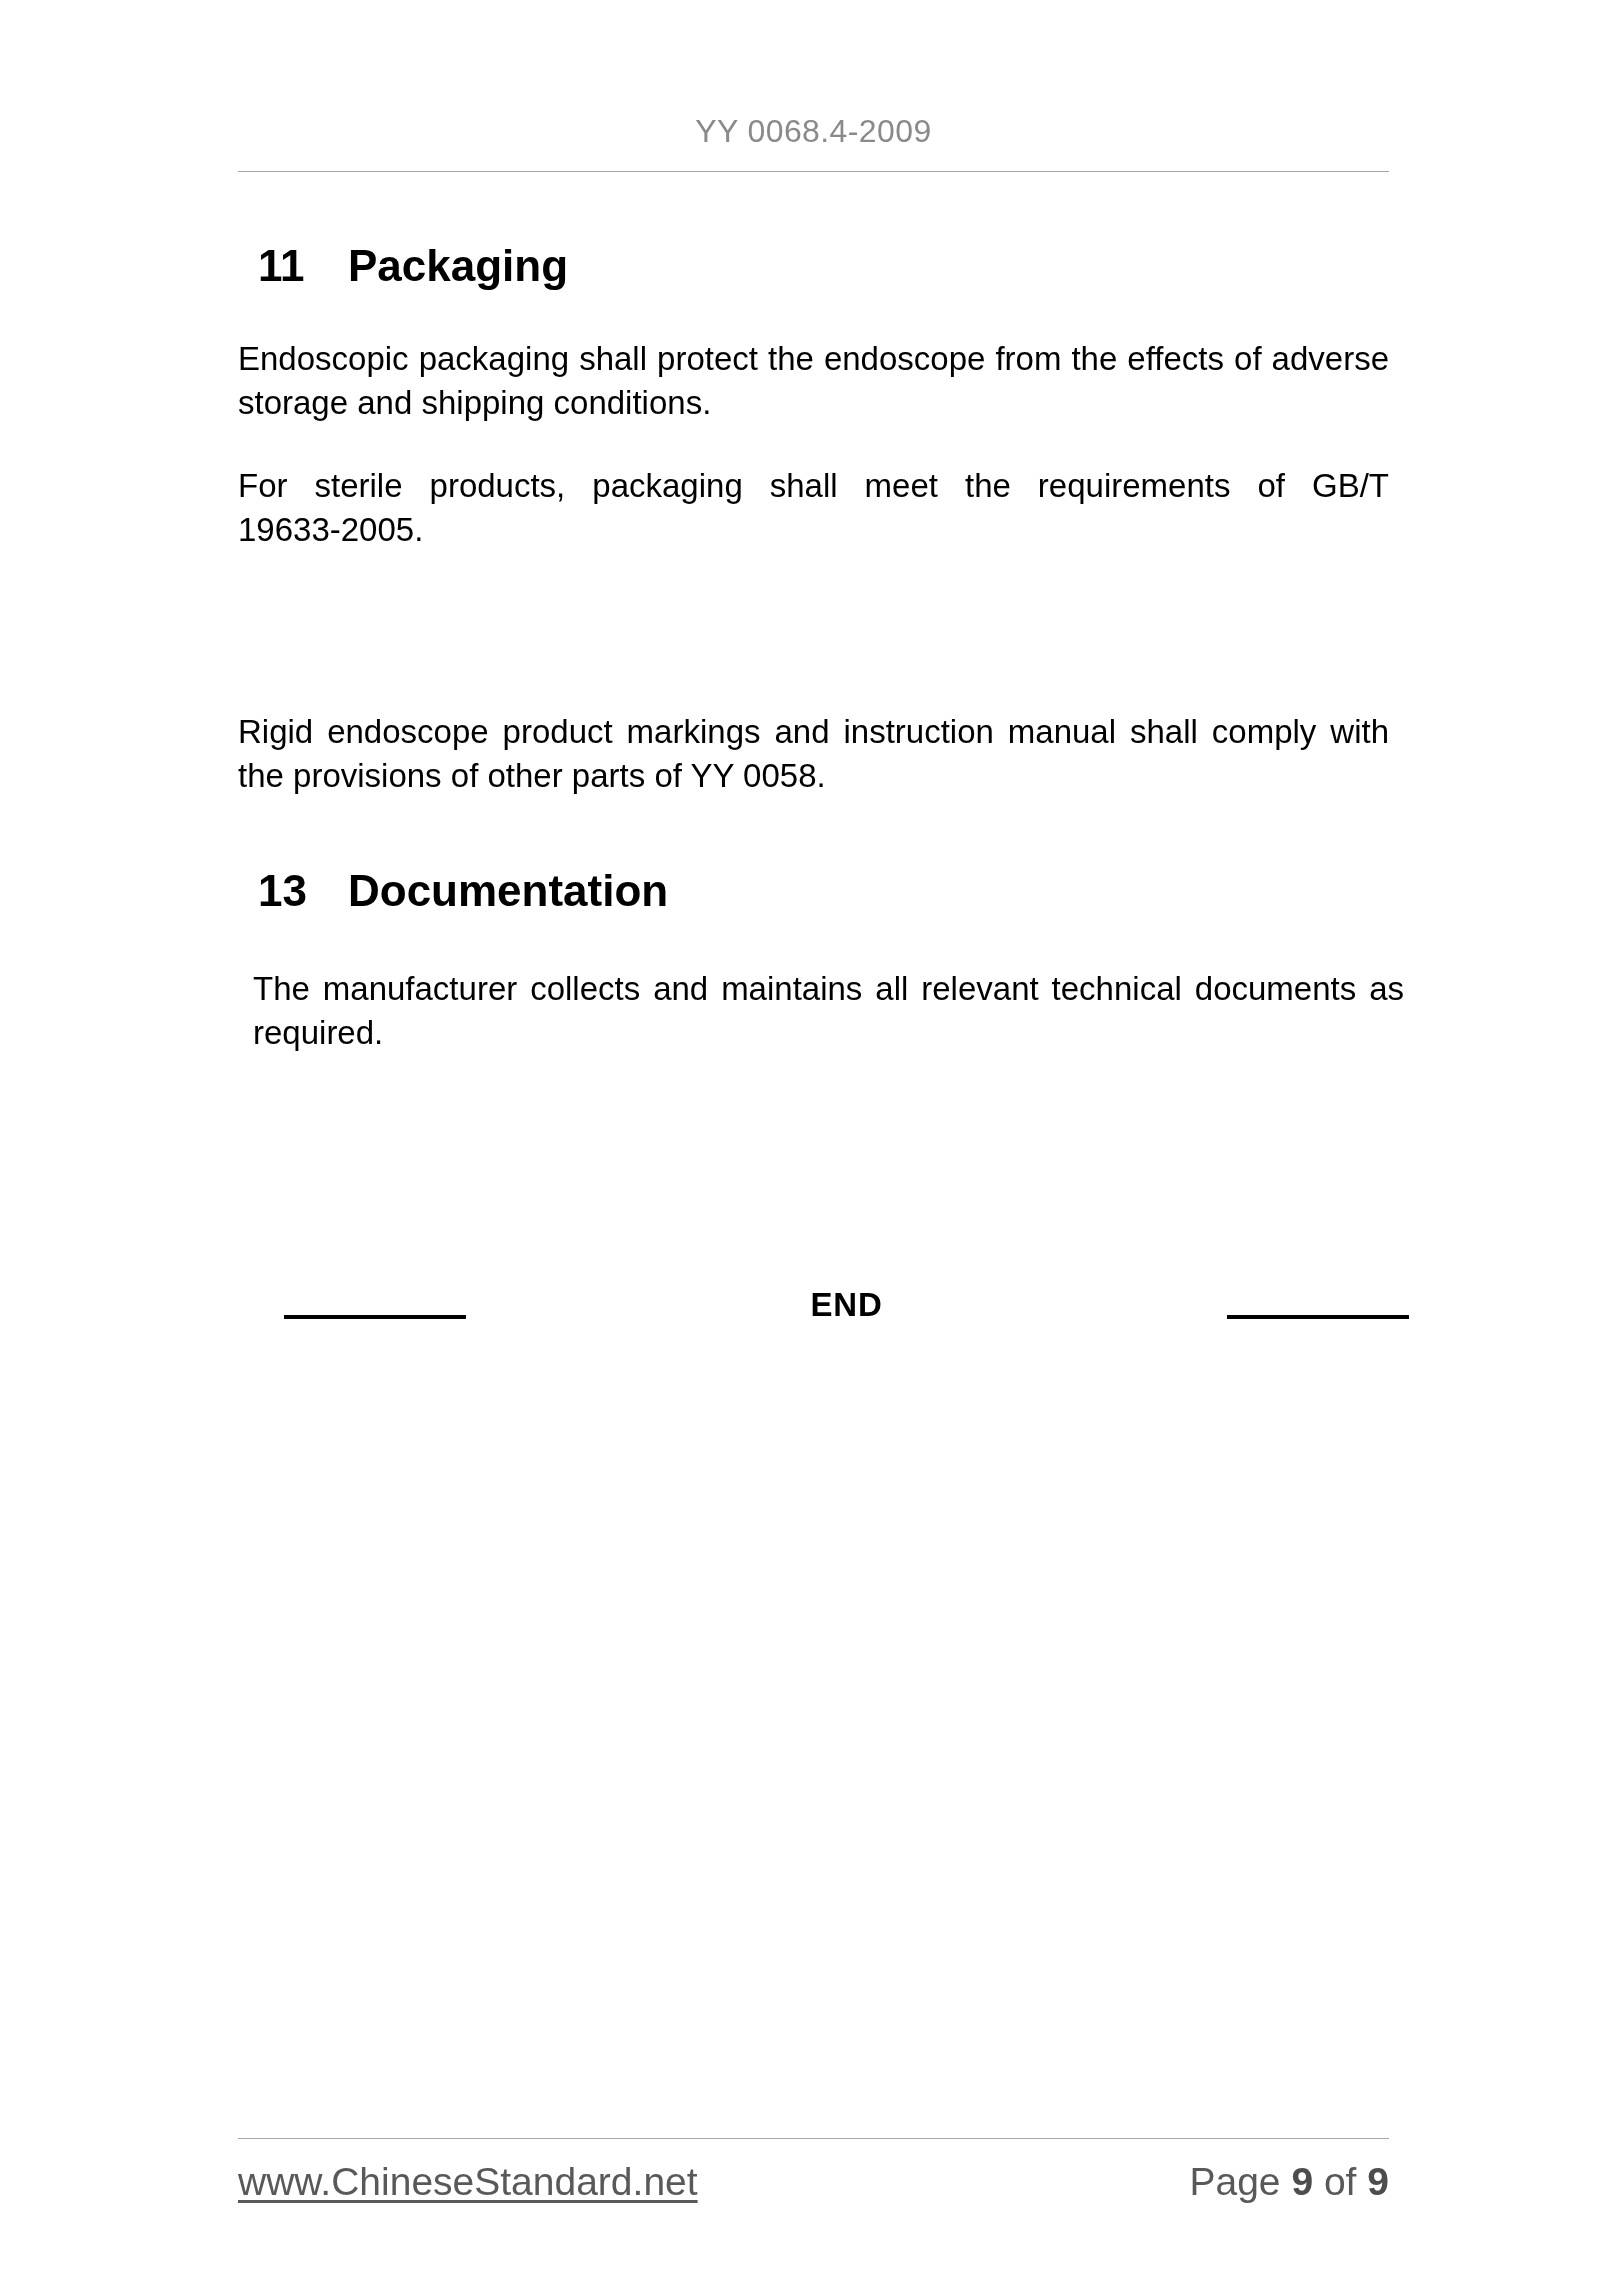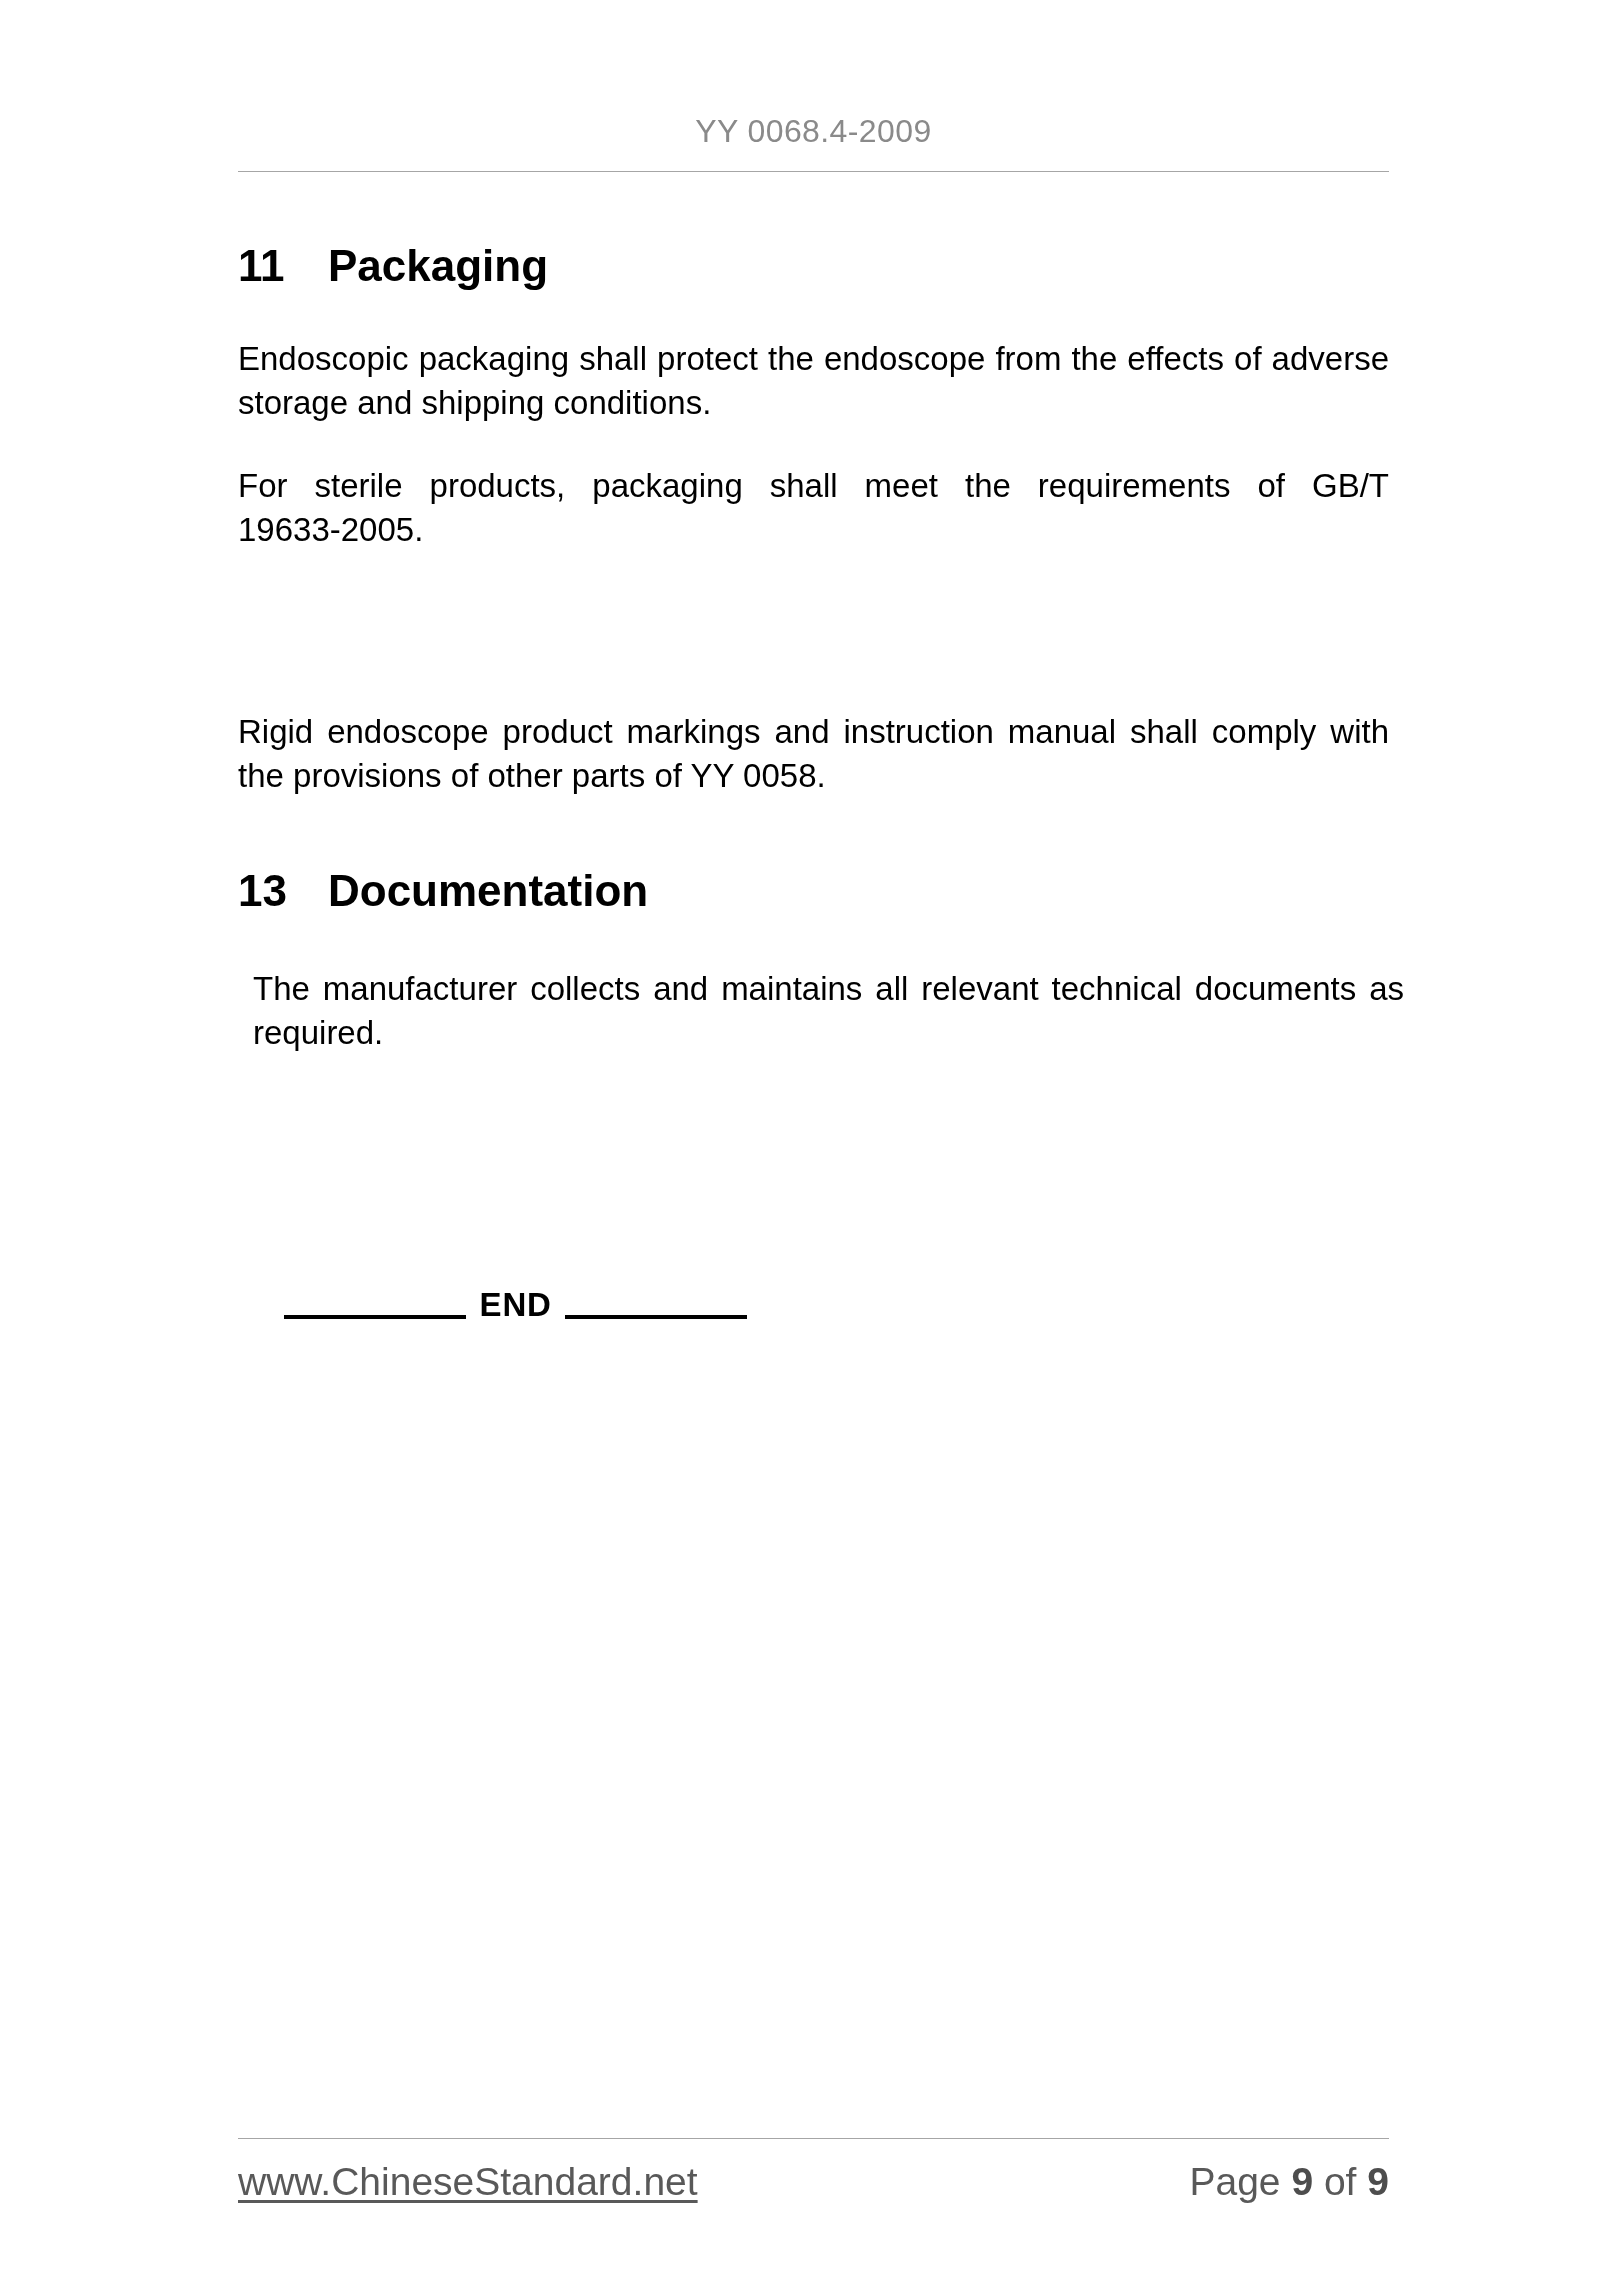--- a/index.html
+++ b/index.html
@@ -26,35 +26,35 @@
   .rule.bottom { top:2138px; }
   .h-sec {
     position:absolute; left:238px; width:1151px;
     font-size:44px; line-height:48px; font-weight:bold;
     color:#000000;
     white-space:nowrap;
   }
   .h-sec.h11 { top:242px; }
   .h-sec.h12 { top:615px; }
   .h-sec.h13 { top:867px; }
-  .h-num { display:inline-block; width:90px; }
+  .h-num { display:inline-block; width:90px;margin-left:20px; }
   .para {
     position:absolute; left:238px; width:1151px;
     font-size:33px; color:#000000;
   }
   .para.p1 { top:337px; }
   .para.p2 { top:464px; }
   .para.p3 { top:710px; }
   .para.p4 { top:967px;margin-left:15px; }
   .line { height:44px; line-height:44px; overflow:hidden; text-align:left; }
   .line.just { text-align:justify; text-align-last:justify; }
   .line.just::after { content:""; display:inline-block; width:100%; height:0; }
   .end-wrap {
     position:absolute; top:1278px; left:238px; width:1151px; height:47px;
-    display:flex; align-items:flex-end; justify-content:flex-start;
+    display:flex; align-items:flex-end; justify-content:space-between;
     transform:translateX(33px);
   }
   .end-line {
     width:182px; height:0;
     border-top:4.2px solid #000000;
     margin:0 13.3px 5.8px 13.3px;
   }
   .end-label {
     font-size:33px; line-height:40px; font-weight:bold; color:#000000;
     letter-spacing:0.8px;

